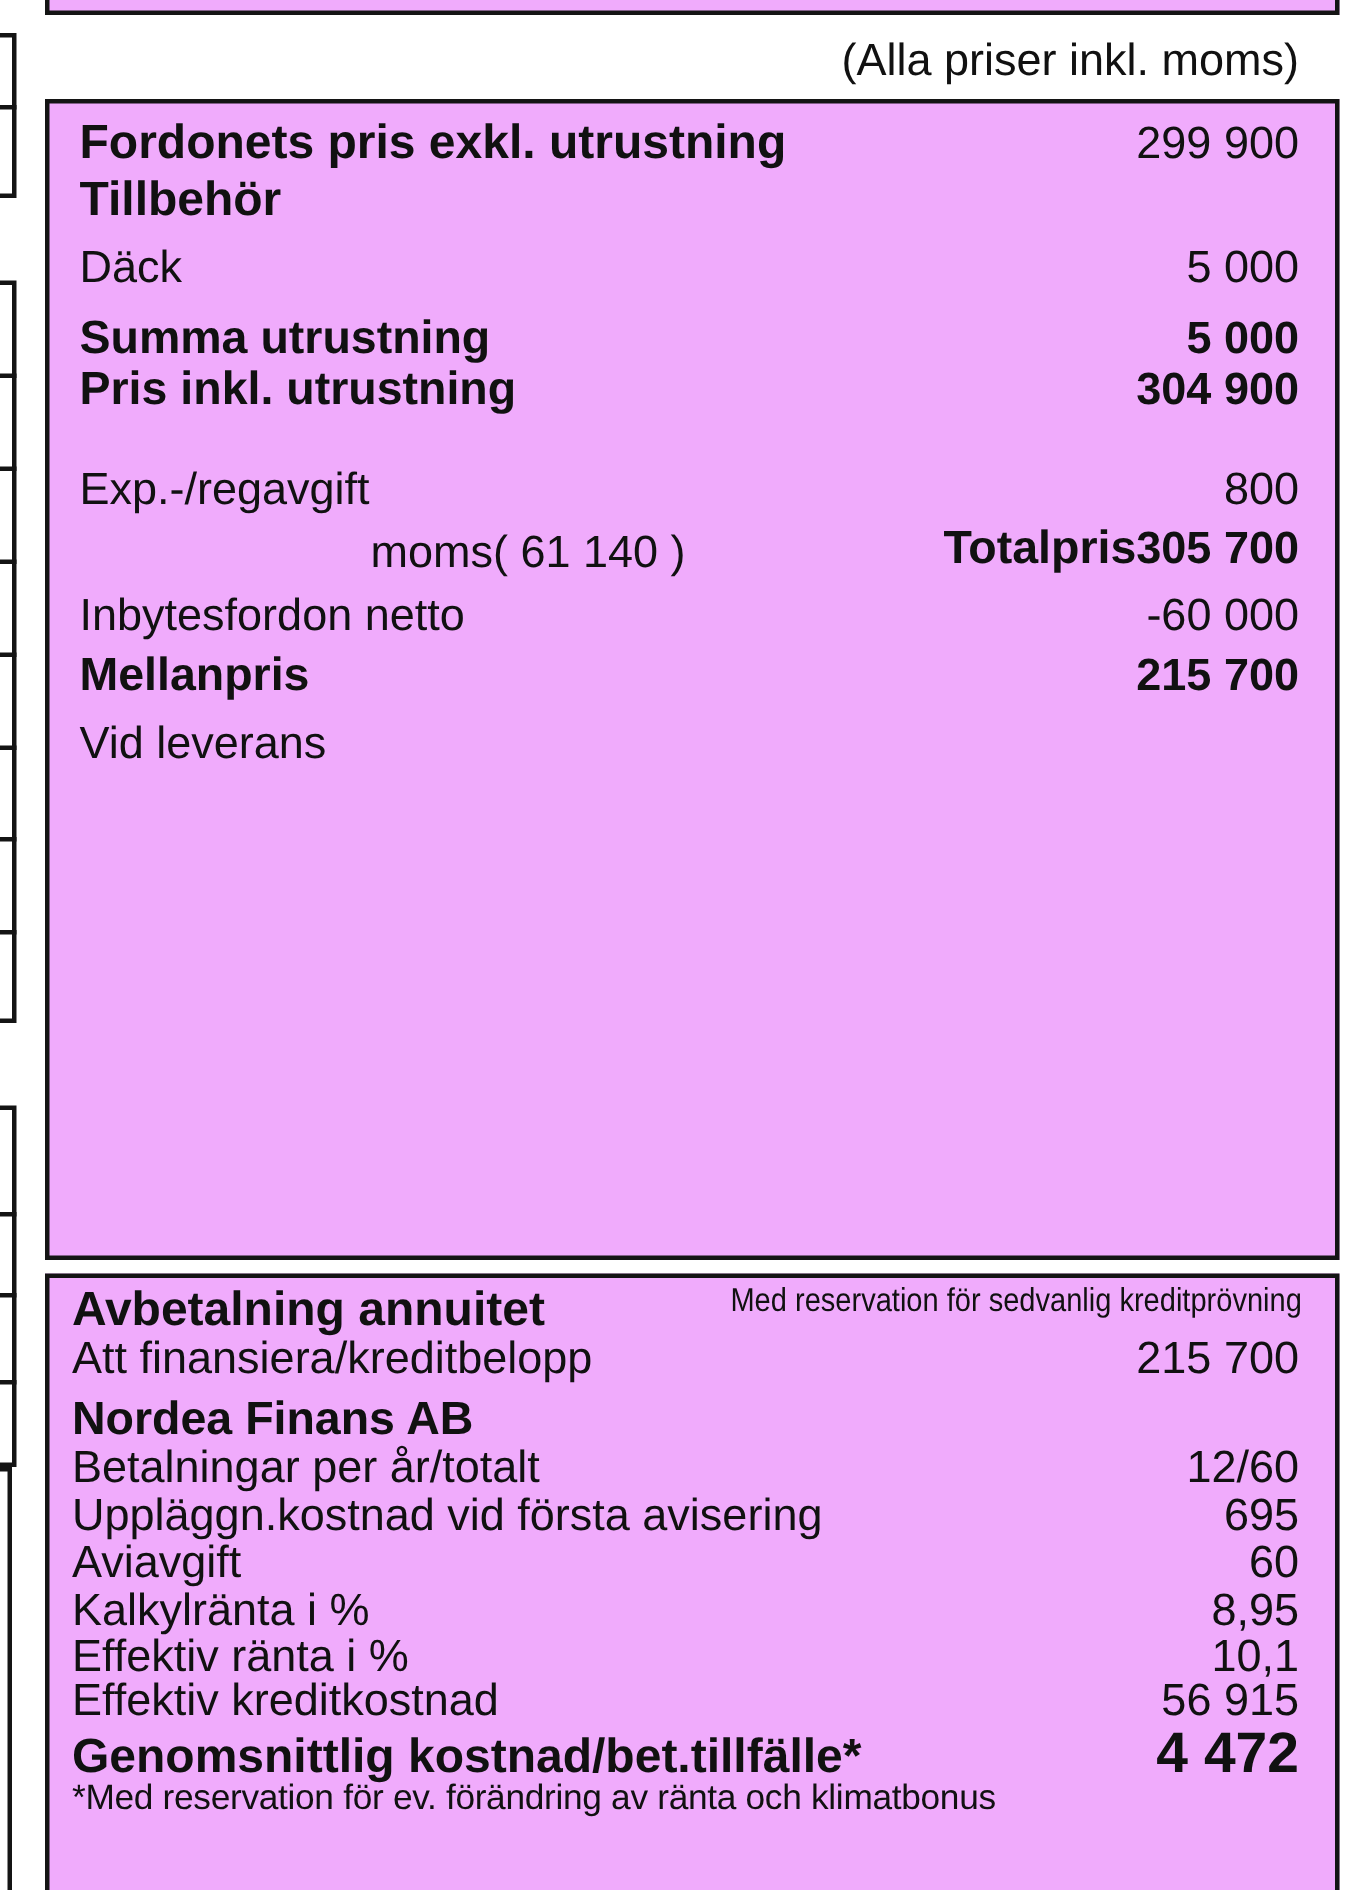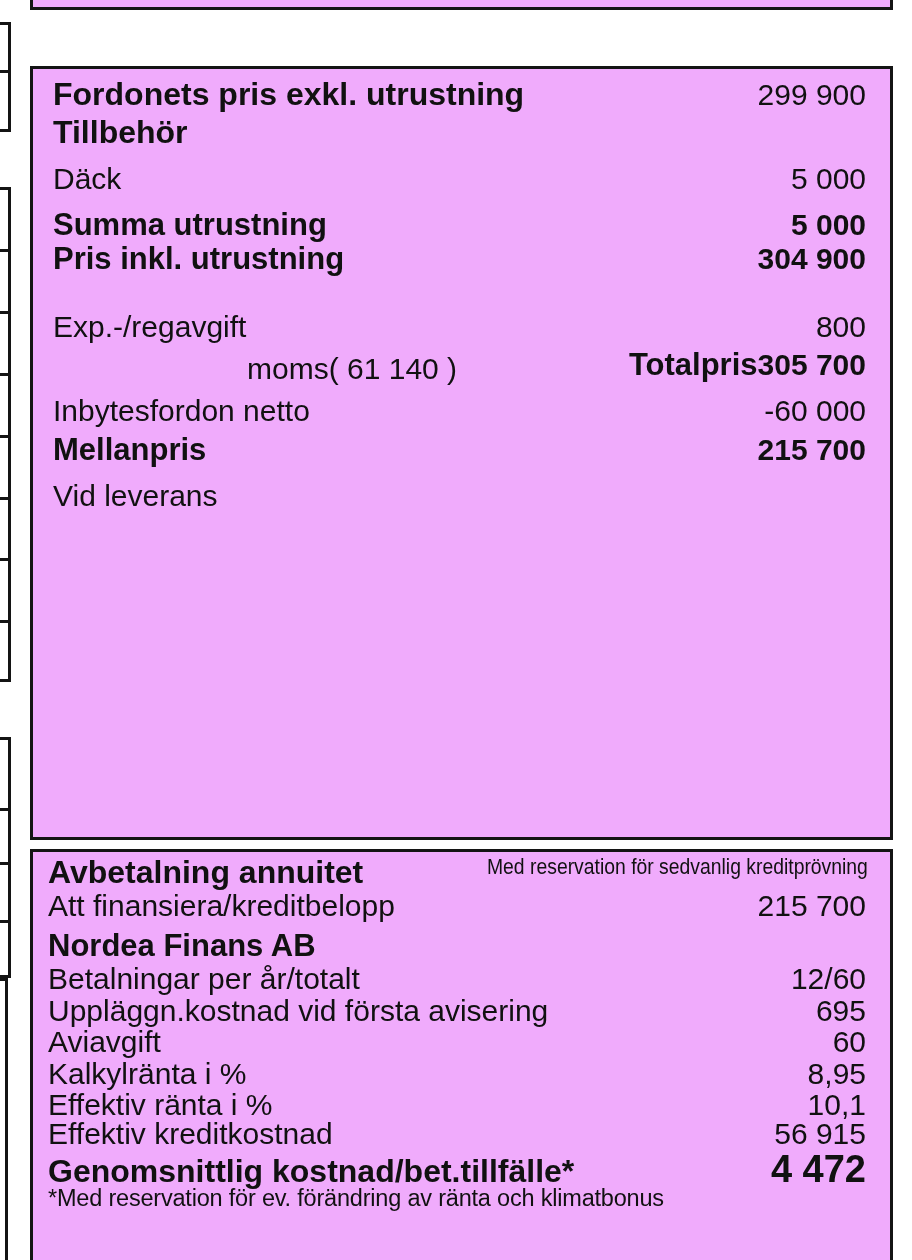--- a/index.html
+++ b/index.html
@@ -48,20 +48,21 @@
   <div class="frag-div" style="top:558px; width:11px;"></div>
   <div class="frag-div" style="top:620px; width:11px;"></div>
 
   <div class="frag" style="left:-5px; top:737px; width:16px; height:241px;"></div>
   <div class="frag-div" style="top:808px; width:11px;"></div>
   <div class="frag-div" style="top:862px; width:11px;"></div>
   <div class="frag-div" style="top:920px; width:11px;"></div>
 
   <div class="frag" style="left:-7px; top:978px; width:15px; height:300px;"></div>
 
+  <div class="note">(Alla priser inkl. moms)</div>
 
   <div class="box" style="left:30px; top:66px; width:863px; height:774px;">
 
     <div class="row" style="top:9px; left:20px; right:24px;">
       <span class="lbl blg">Fordonets pris exkl. utrustning</span>
       <span class="val">299 900</span>
     </div>
 
     <div class="row" style="top:47px; left:20px; right:24px;">
       <span class="lbl blg">Tillbehör</span>

